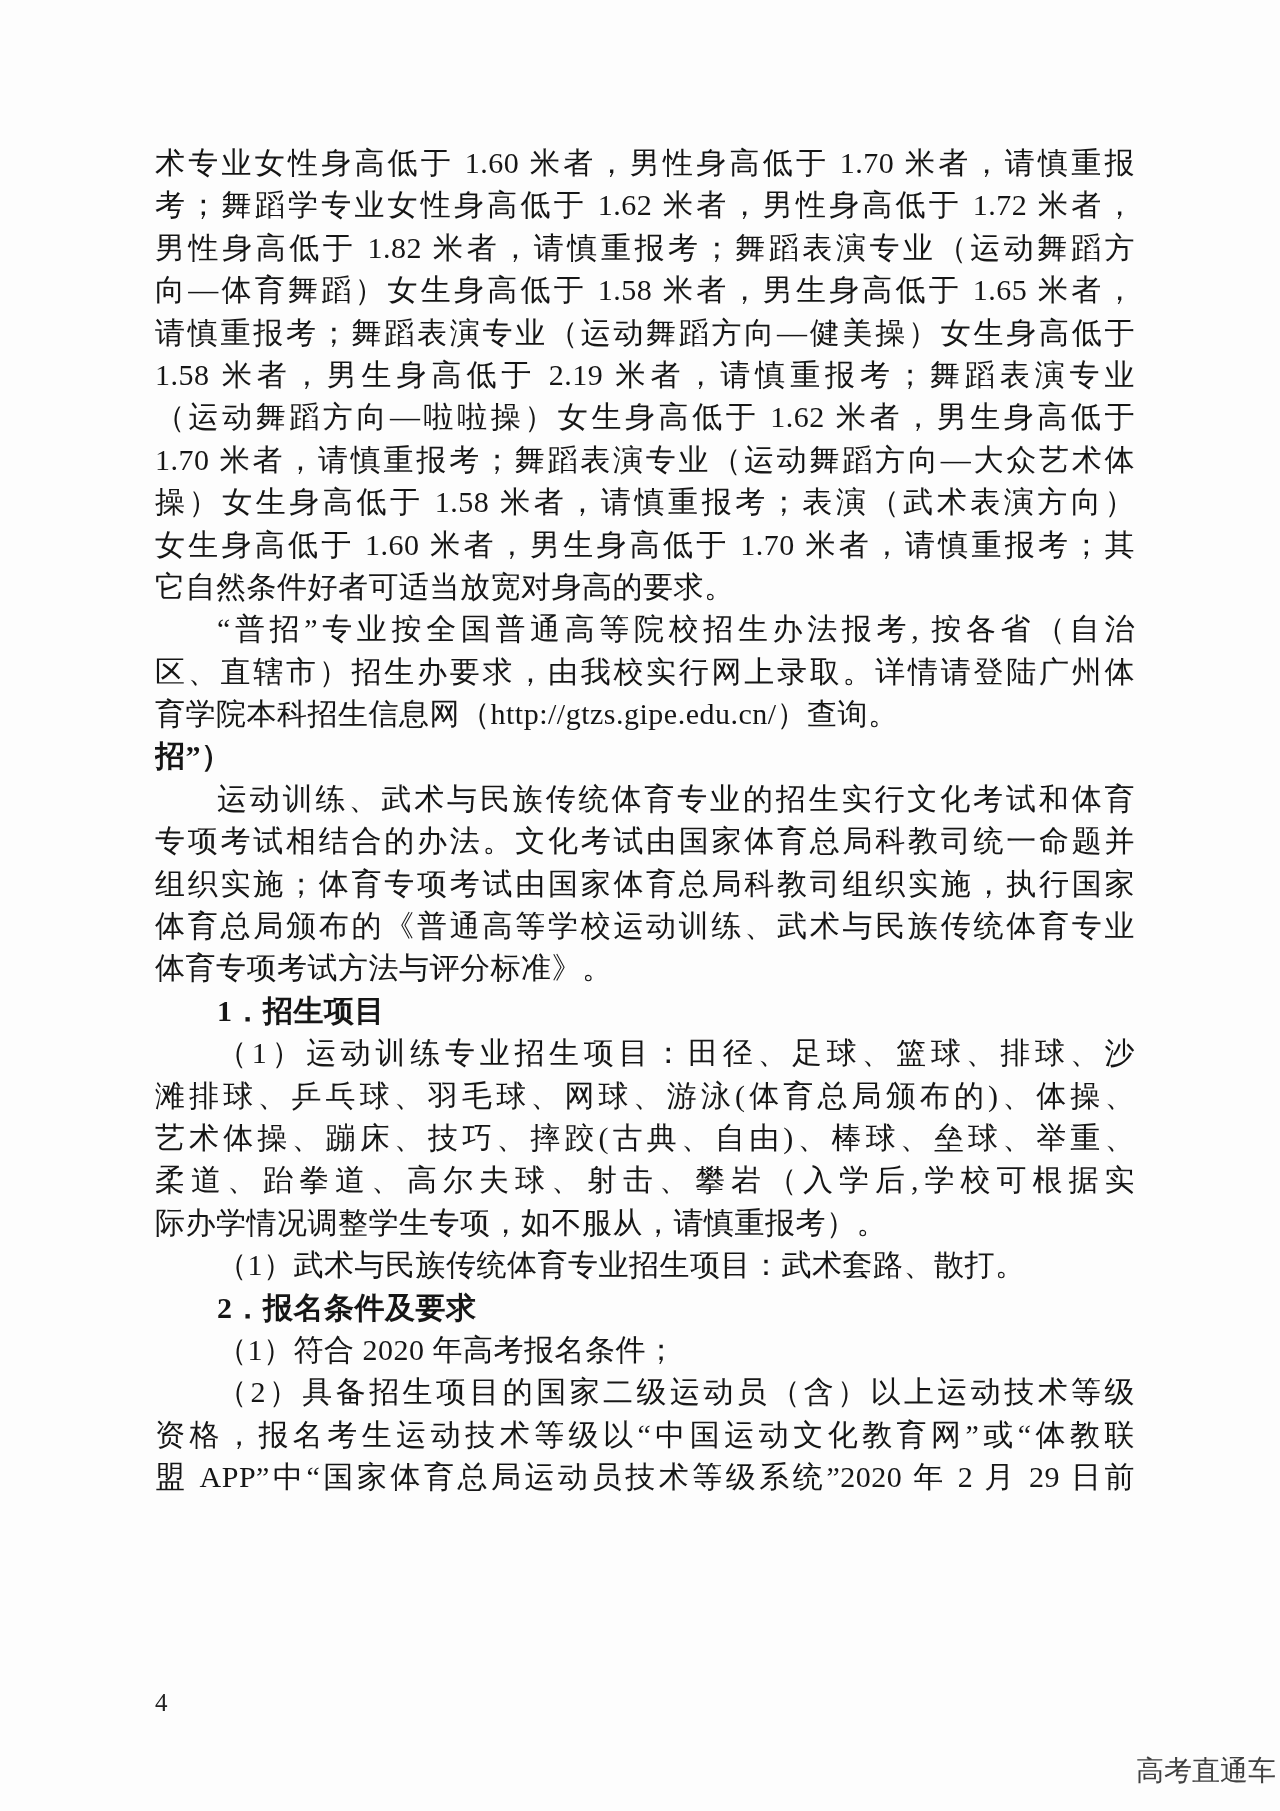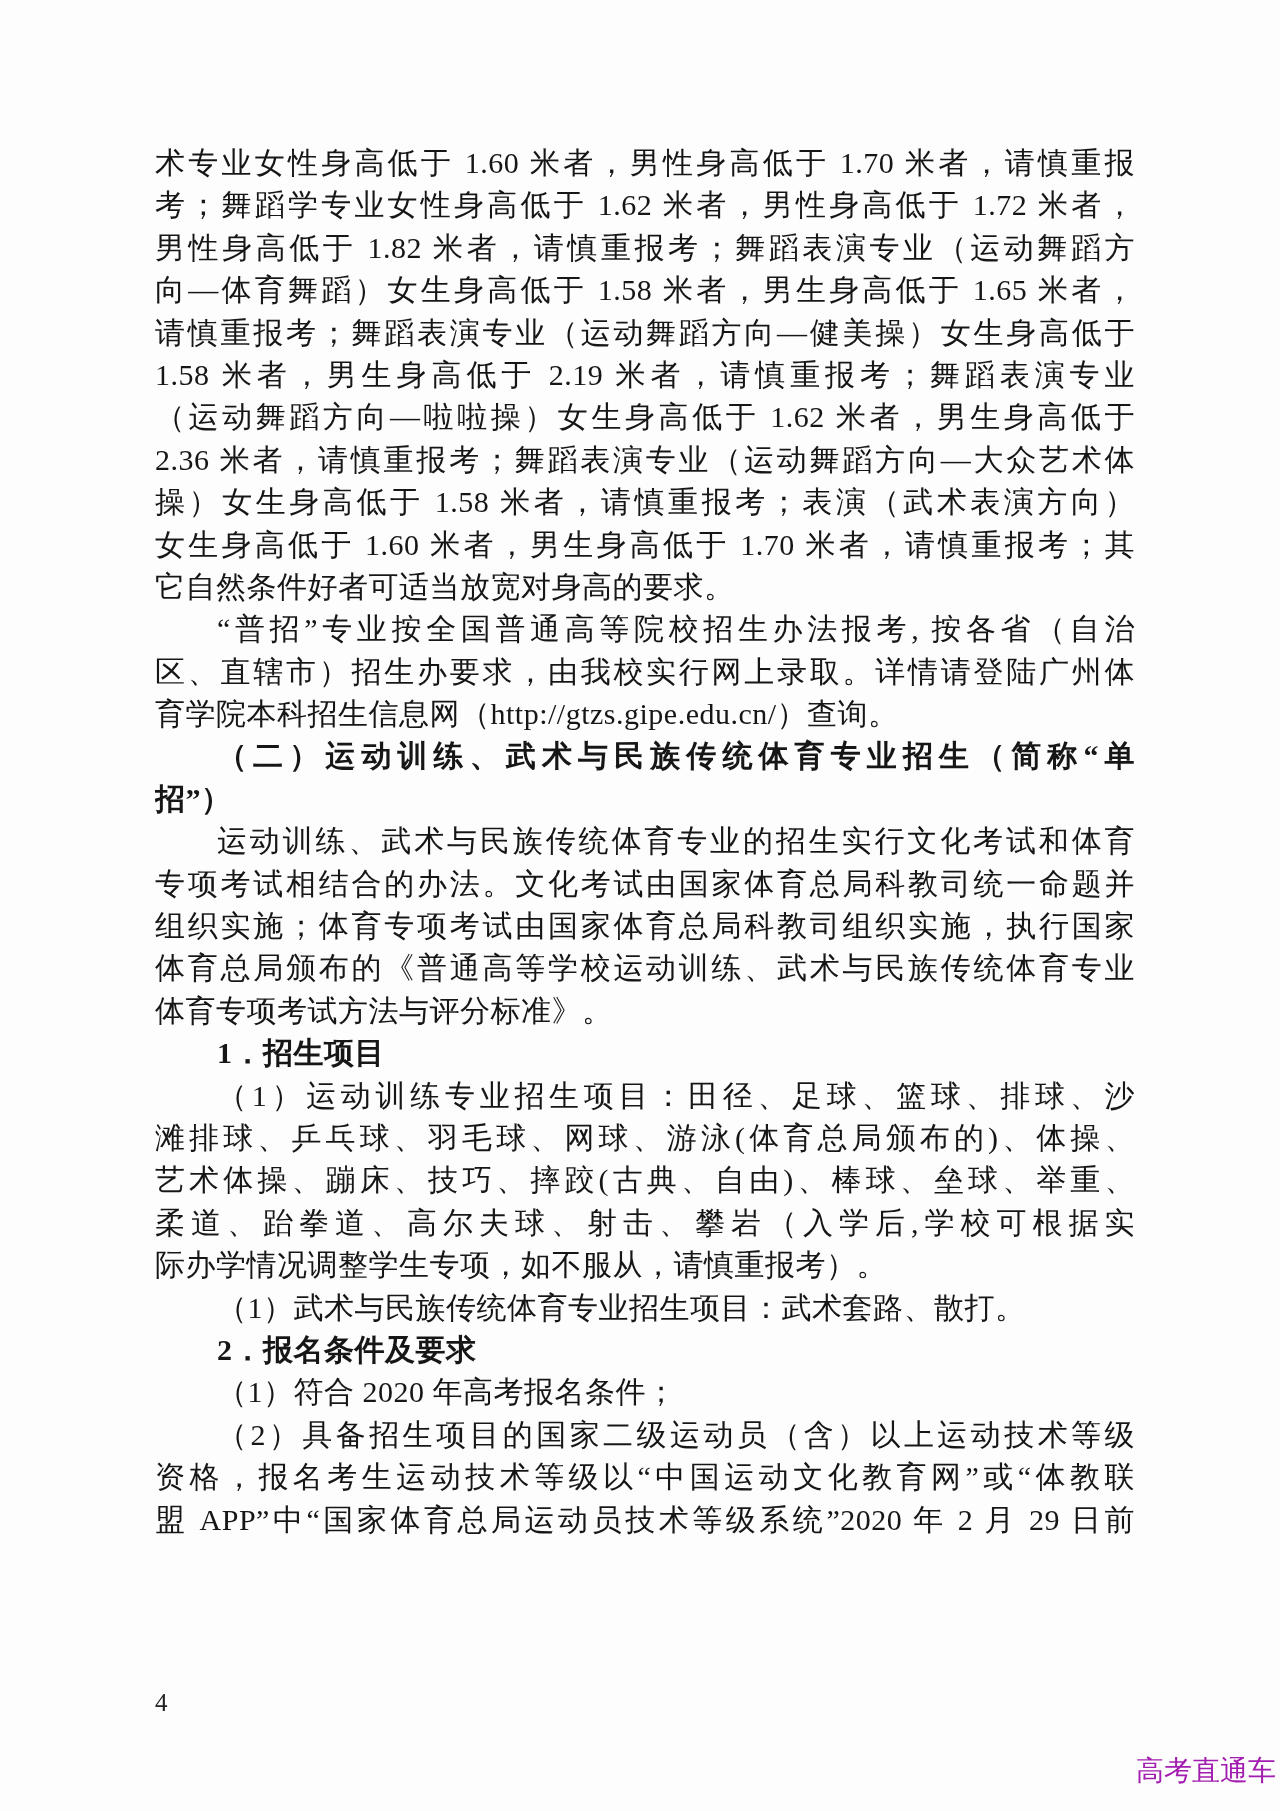--- a/index.html
+++ b/index.html
@@ -48,44 +48,43 @@
     font-size: 25px;
     line-height: 30px;
     color: #222222;
   }
   .watermark {
     position: absolute;
     right: 28px;
     top: 1754px;
     font-size: 28px;
     line-height: 34px;
-    color: #a21caf;
+    color: #404040;
     font-family: "Liberation Sans", "DejaVu Sans", sans-serif;
   }
 </style>
 </head>
 <body>
 
 <div class="page">
   <div class="text-block" id="text-block">
       <div class="line fill">术专业女性身高低于 1.60 米者，男性身高低于 1.70 米者，请慎重报</div>
       <div class="line fill">考；舞蹈学专业女性身高低于 1.62 米者，男性身高低于 1.72 米者，</div>
       <div class="line fill">男性身高低于 1.82 米者，请慎重报考；舞蹈表演专业（运动舞蹈方</div>
       <div class="line fill">向—体育舞蹈）女生身高低于 1.58 米者，男生身高低于 1.65 米者，</div>
       <div class="line fill">请慎重报考；舞蹈表演专业（运动舞蹈方向—健美操）女生身高低于</div>
       <div class="line fill">1.58 米者，男生身高低于 2.19 米者，请慎重报考；舞蹈表演专业</div>
       <div class="line fill">（运动舞蹈方向—啦啦操）女生身高低于 1.62 米者，男生身高低于</div>
-      <div class="line fill">2.36 米者，请慎重报考；舞蹈表演专业（运动舞蹈方向—大众艺术体</div>
+      <div class="line fill">1.70 米者，请慎重报考；舞蹈表演专业（运动舞蹈方向—大众艺术体</div>
       <div class="line fill">操）女生身高低于 1.58 米者，请慎重报考；表演（武术表演方向）</div>
       <div class="line fill">女生身高低于 1.60 米者，男生身高低于 1.70 米者，请慎重报考；其</div>
       <div class="line">它自然条件好者可适当放宽对身高的要求。</div>
       <div class="line indent fill">“普招”专业按全国普通高等院校招生办法报考, 按各省（自治</div>
       <div class="line fill">区、直辖市）招生办要求，由我校实行网上录取。详情请登陆广州体</div>
       <div class="line">育学院本科招生信息网（http://gtzs.gipe.edu.cn/）查询。</div>
-      <div class="line indent bold fill">（二）运动训练、武术与民族传统体育专业招生（简称“单</div>
       <div class="line bold">招”）</div>
       <div class="line indent fill">运动训练、武术与民族传统体育专业的招生实行文化考试和体育</div>
       <div class="line fill">专项考试相结合的办法。文化考试由国家体育总局科教司统一命题并</div>
       <div class="line fill">组织实施；体育专项考试由国家体育总局科教司组织实施，执行国家</div>
       <div class="line fill">体育总局颁布的《普通高等学校运动训练、武术与民族传统体育专业</div>
       <div class="line">体育专项考试方法与评分标准》。</div>
       <div class="line indent bold">1．招生项目</div>
       <div class="line indent fill">（1）运动训练专业招生项目：田径、足球、篮球、排球、沙</div>
       <div class="line fill">滩排球、乒乓球、羽毛球、网球、游泳(体育总局颁布的)、体操、</div>
       <div class="line fill">艺术体操、蹦床、技巧、摔跤(古典、自由)、棒球、垒球、举重、</div>

